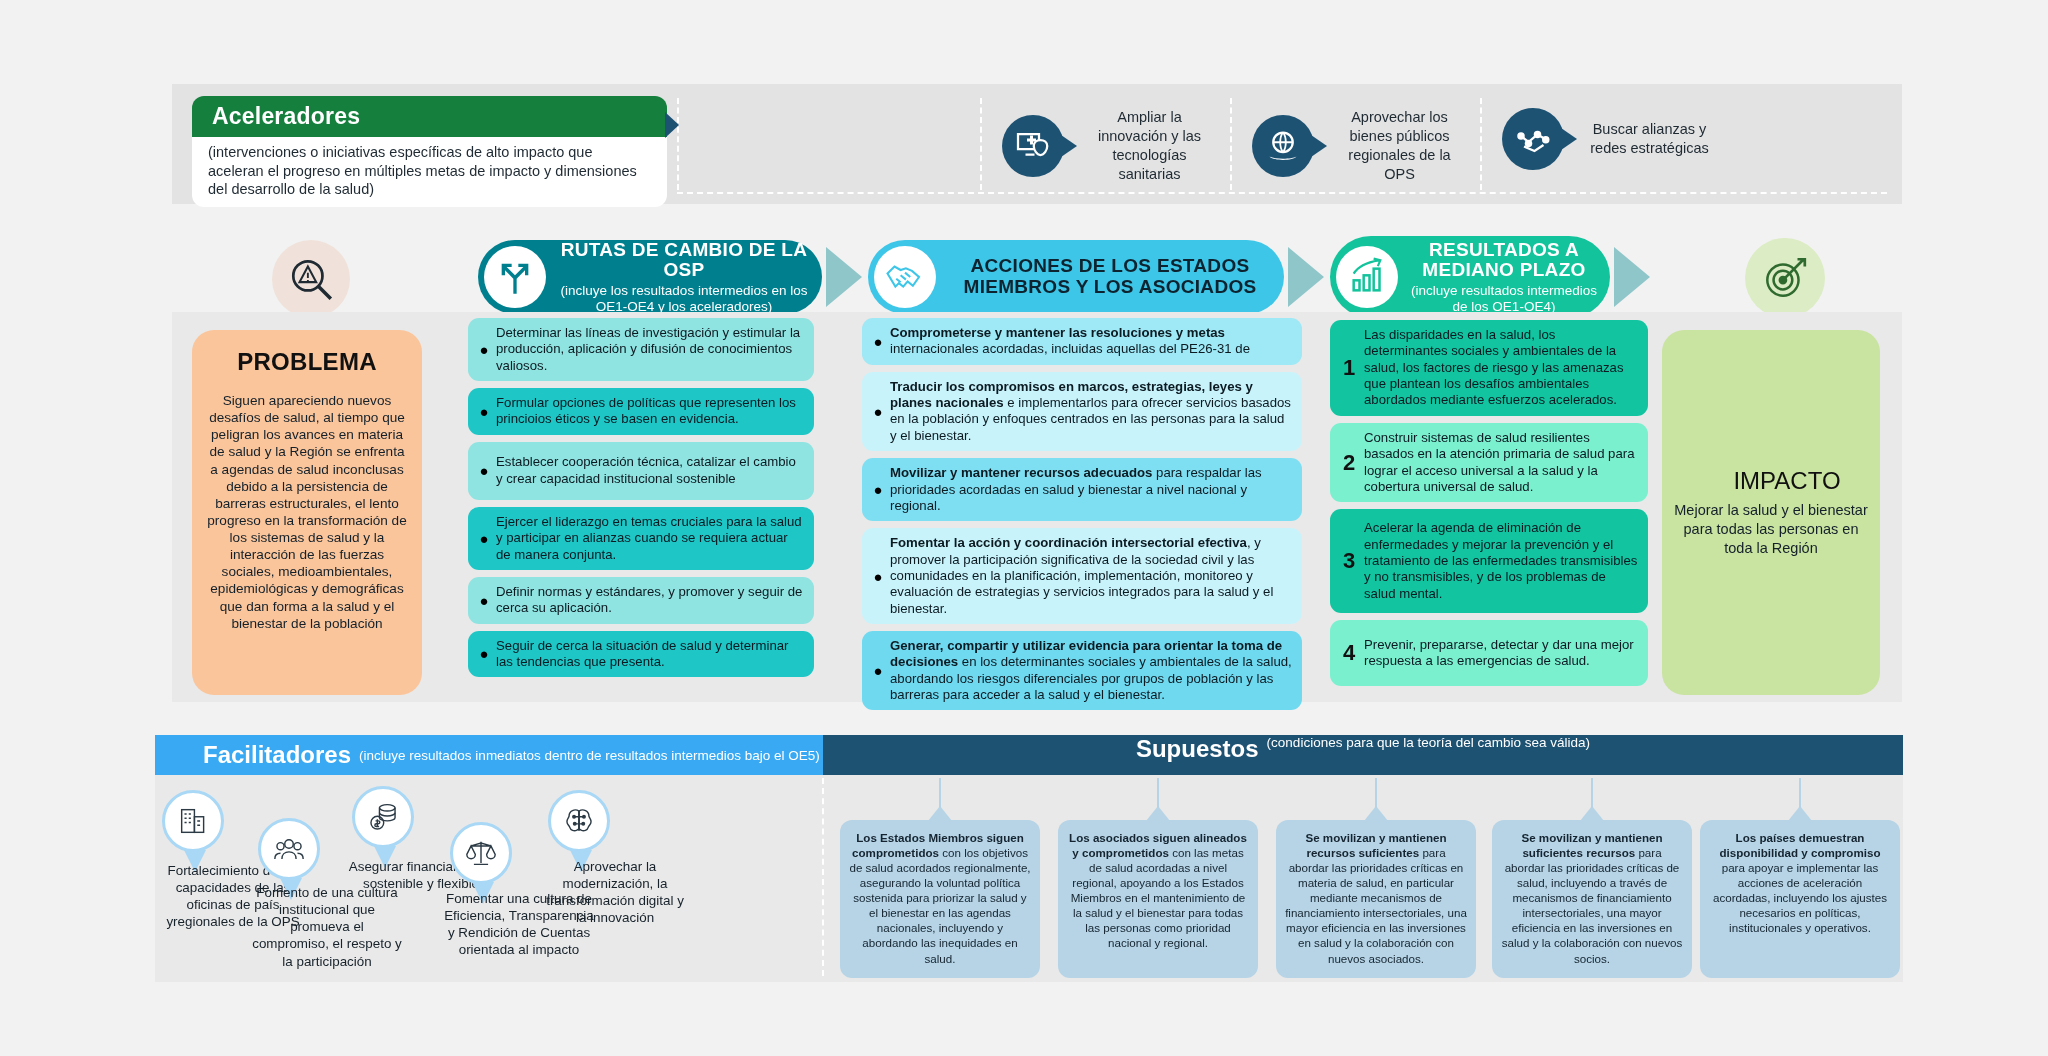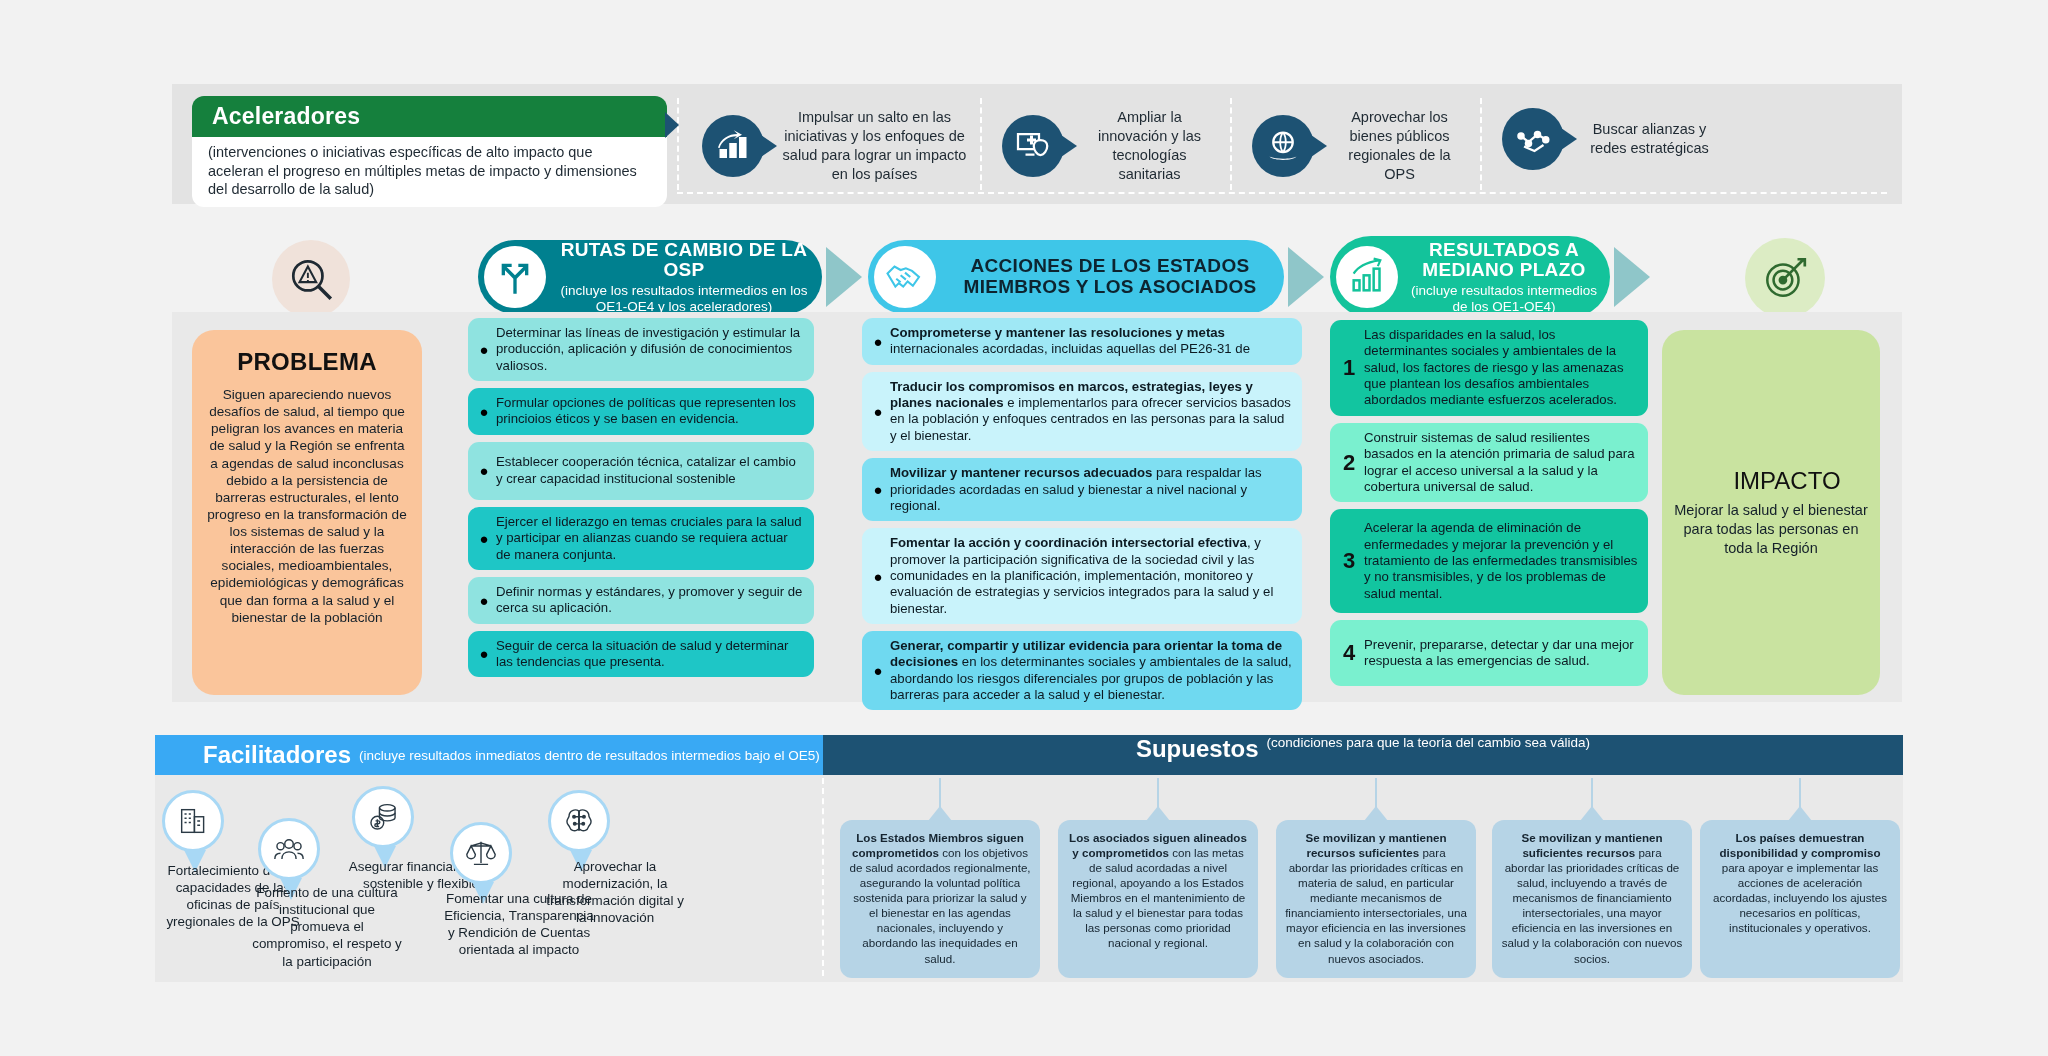--- a/index.html
+++ b/index.html
@@ -79,21 +79,21 @@
 
   
   .band{
     position:absolute; left:172px; top:312px; width:1730px; height:390px;
     background:#e9e9e9;
   }
   .problema{
     position:absolute; left:192px; top:330px; width:230px; height:365px;
     background:#fac59b; border-radius:22px; padding:18px 14px; text-align:center;
   }
-  .problema h2{ font-size:24px; font-weight:bold; color:#111; margin-bottom:10px; letter-spacing:.3px;}
+  .problema h2{ font-size:24px; font-weight:bold; color:#111; margin-bottom:16px; letter-spacing:.3px;}
   .problema p{ font-size:13.6px; line-height:1.26; color:#14202a; }
 
   .impacto{
     position:absolute; left:1662px; top:330px; width:218px; height:365px;
     background:#c9e3a0; border-radius:22px; display:flex; flex-direction:column;
     align-items:center; justify-content:center; text-align:center; padding:12px;
   }
   .impacto h2{ font-size:24px; font-weight:normal; color:#111; margin-bottom:6px;margin-left:32px;}
   .impacto p{ font-size:14.5px; line-height:1.3; color:#14202a; }
 
@@ -154,29 +154,20 @@
   <div class="accel-title-box">
     <div class="accel-title-bar">Aceleradores</div>
     <div class="accel-sub">(intervenciones o iniciativas específicas de alto impacto que aceleran el progreso en múltiples metas de impacto y dimensiones del desarrollo de la salud)</div>
   </div>
   <div class="accel-hdash"></div>
   <div class="accel-divider" style="left:505px"></div>
   <div class="accel-divider" style="left:808px"></div>
   <div class="accel-divider" style="left:1058px"></div>
   <div class="accel-divider" style="left:1308px"></div>
 
-  <div class="accel-item" style="left:530px;width:265px;">
-    <div class="accel-ico">
-      <svg viewBox="0 0 48 48">
-          <path d="M6 40h10V28H6v12zm13 0h10V20H19v20zm13 0h10V12H32v28z"></path>
-          <path d="M4 26c4-12 14-18 26-18l-5-5 11 6-11 6 4-4C18 11 9 17 6 27z"></path>
-        </svg>
-    </div>
-    <div class="accel-txt">Impulsar un salto en las iniciativas y los enfoques de salud para lograr un impacto en los países</div>
-  </div>
 
   <div class="accel-item" style="left:830px;width:215px;">
     <div class="accel-ico">
       <svg viewBox="0 0 48 48">
           <path d="M4 8h28v20H4z" fill="none" stroke="#fff" stroke-width="3"></path>
           <path d="M14 34h12v3H14z"></path>
           <path d="M16 14h4v-4h4v4h4v4h-4v4h-4v-4h-4z"></path>
           <path d="M34 16c5 0 9 3 9 8s-4 12-9 12-9-7-9-12 4-8 9-8z" fill="#1d5273" stroke="#fff" stroke-width="3"></path>
         </svg>
     </div>

